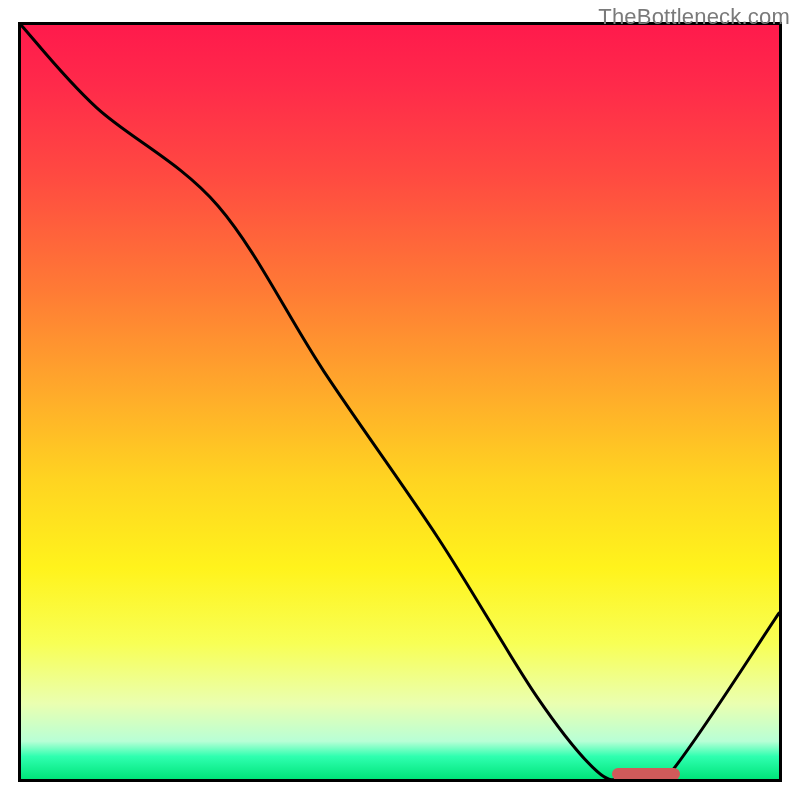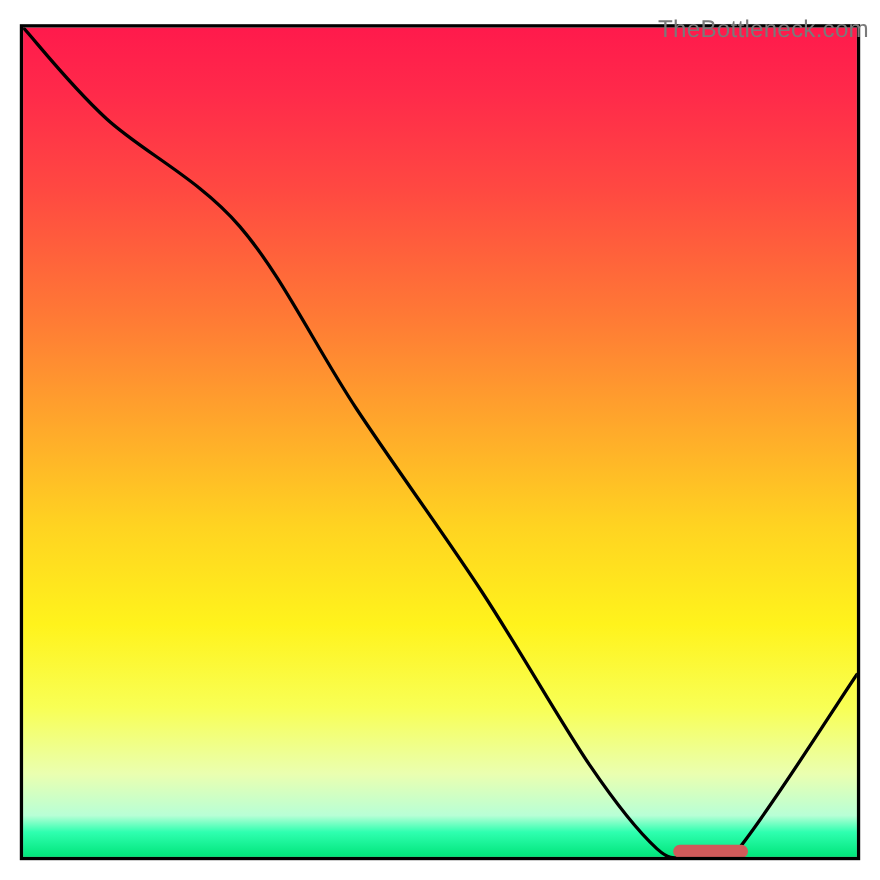--- a/index.html
+++ b/index.html
@@ -10,21 +10,21 @@
     background: #ffffff;
     font-family: Arial, Helvetica, sans-serif;
   }
   .chart-root {
     position: relative;
     width: 800px;
     height: 800px;
   }
   .watermark {
     position: absolute;
-    top: 14px;
+    top: 4px;
     right: 10px;
     color: #7a7a7a;
     font-size: 22px;
     font-weight: 500;
     letter-spacing: 0.2px;
     z-index: 20;
   }
   .border {
     position: absolute;
     left: 18px;

